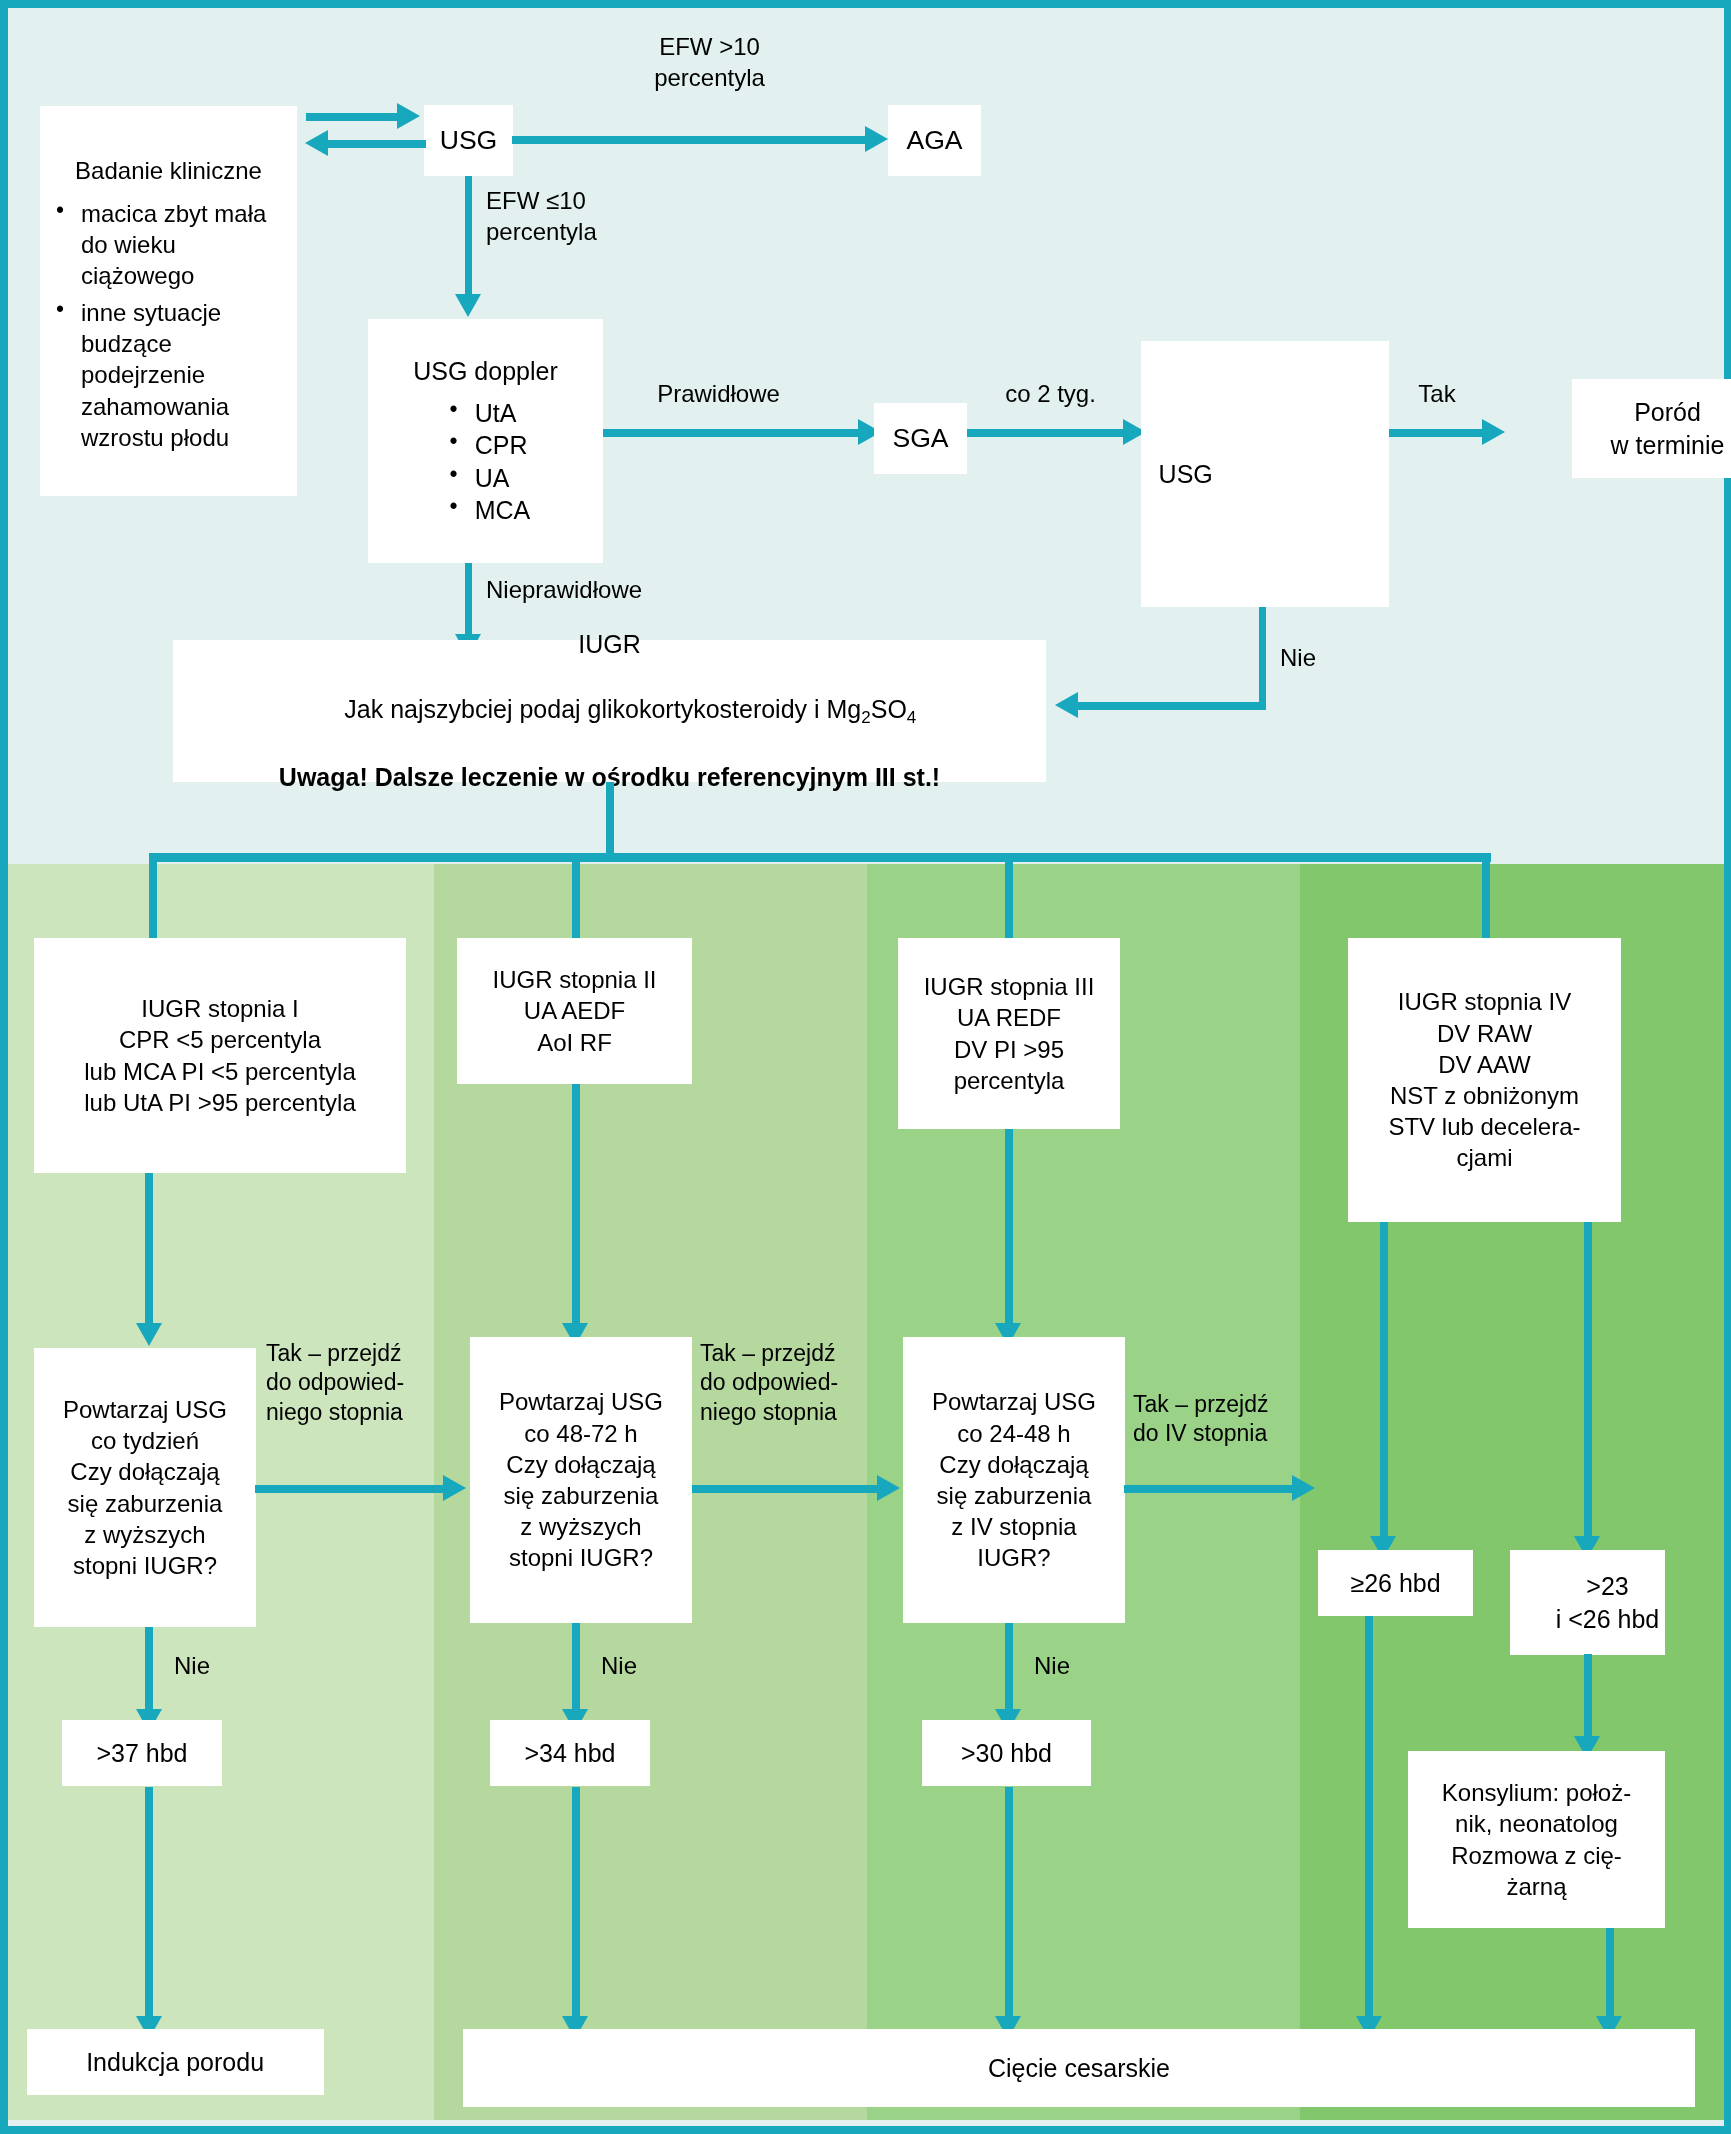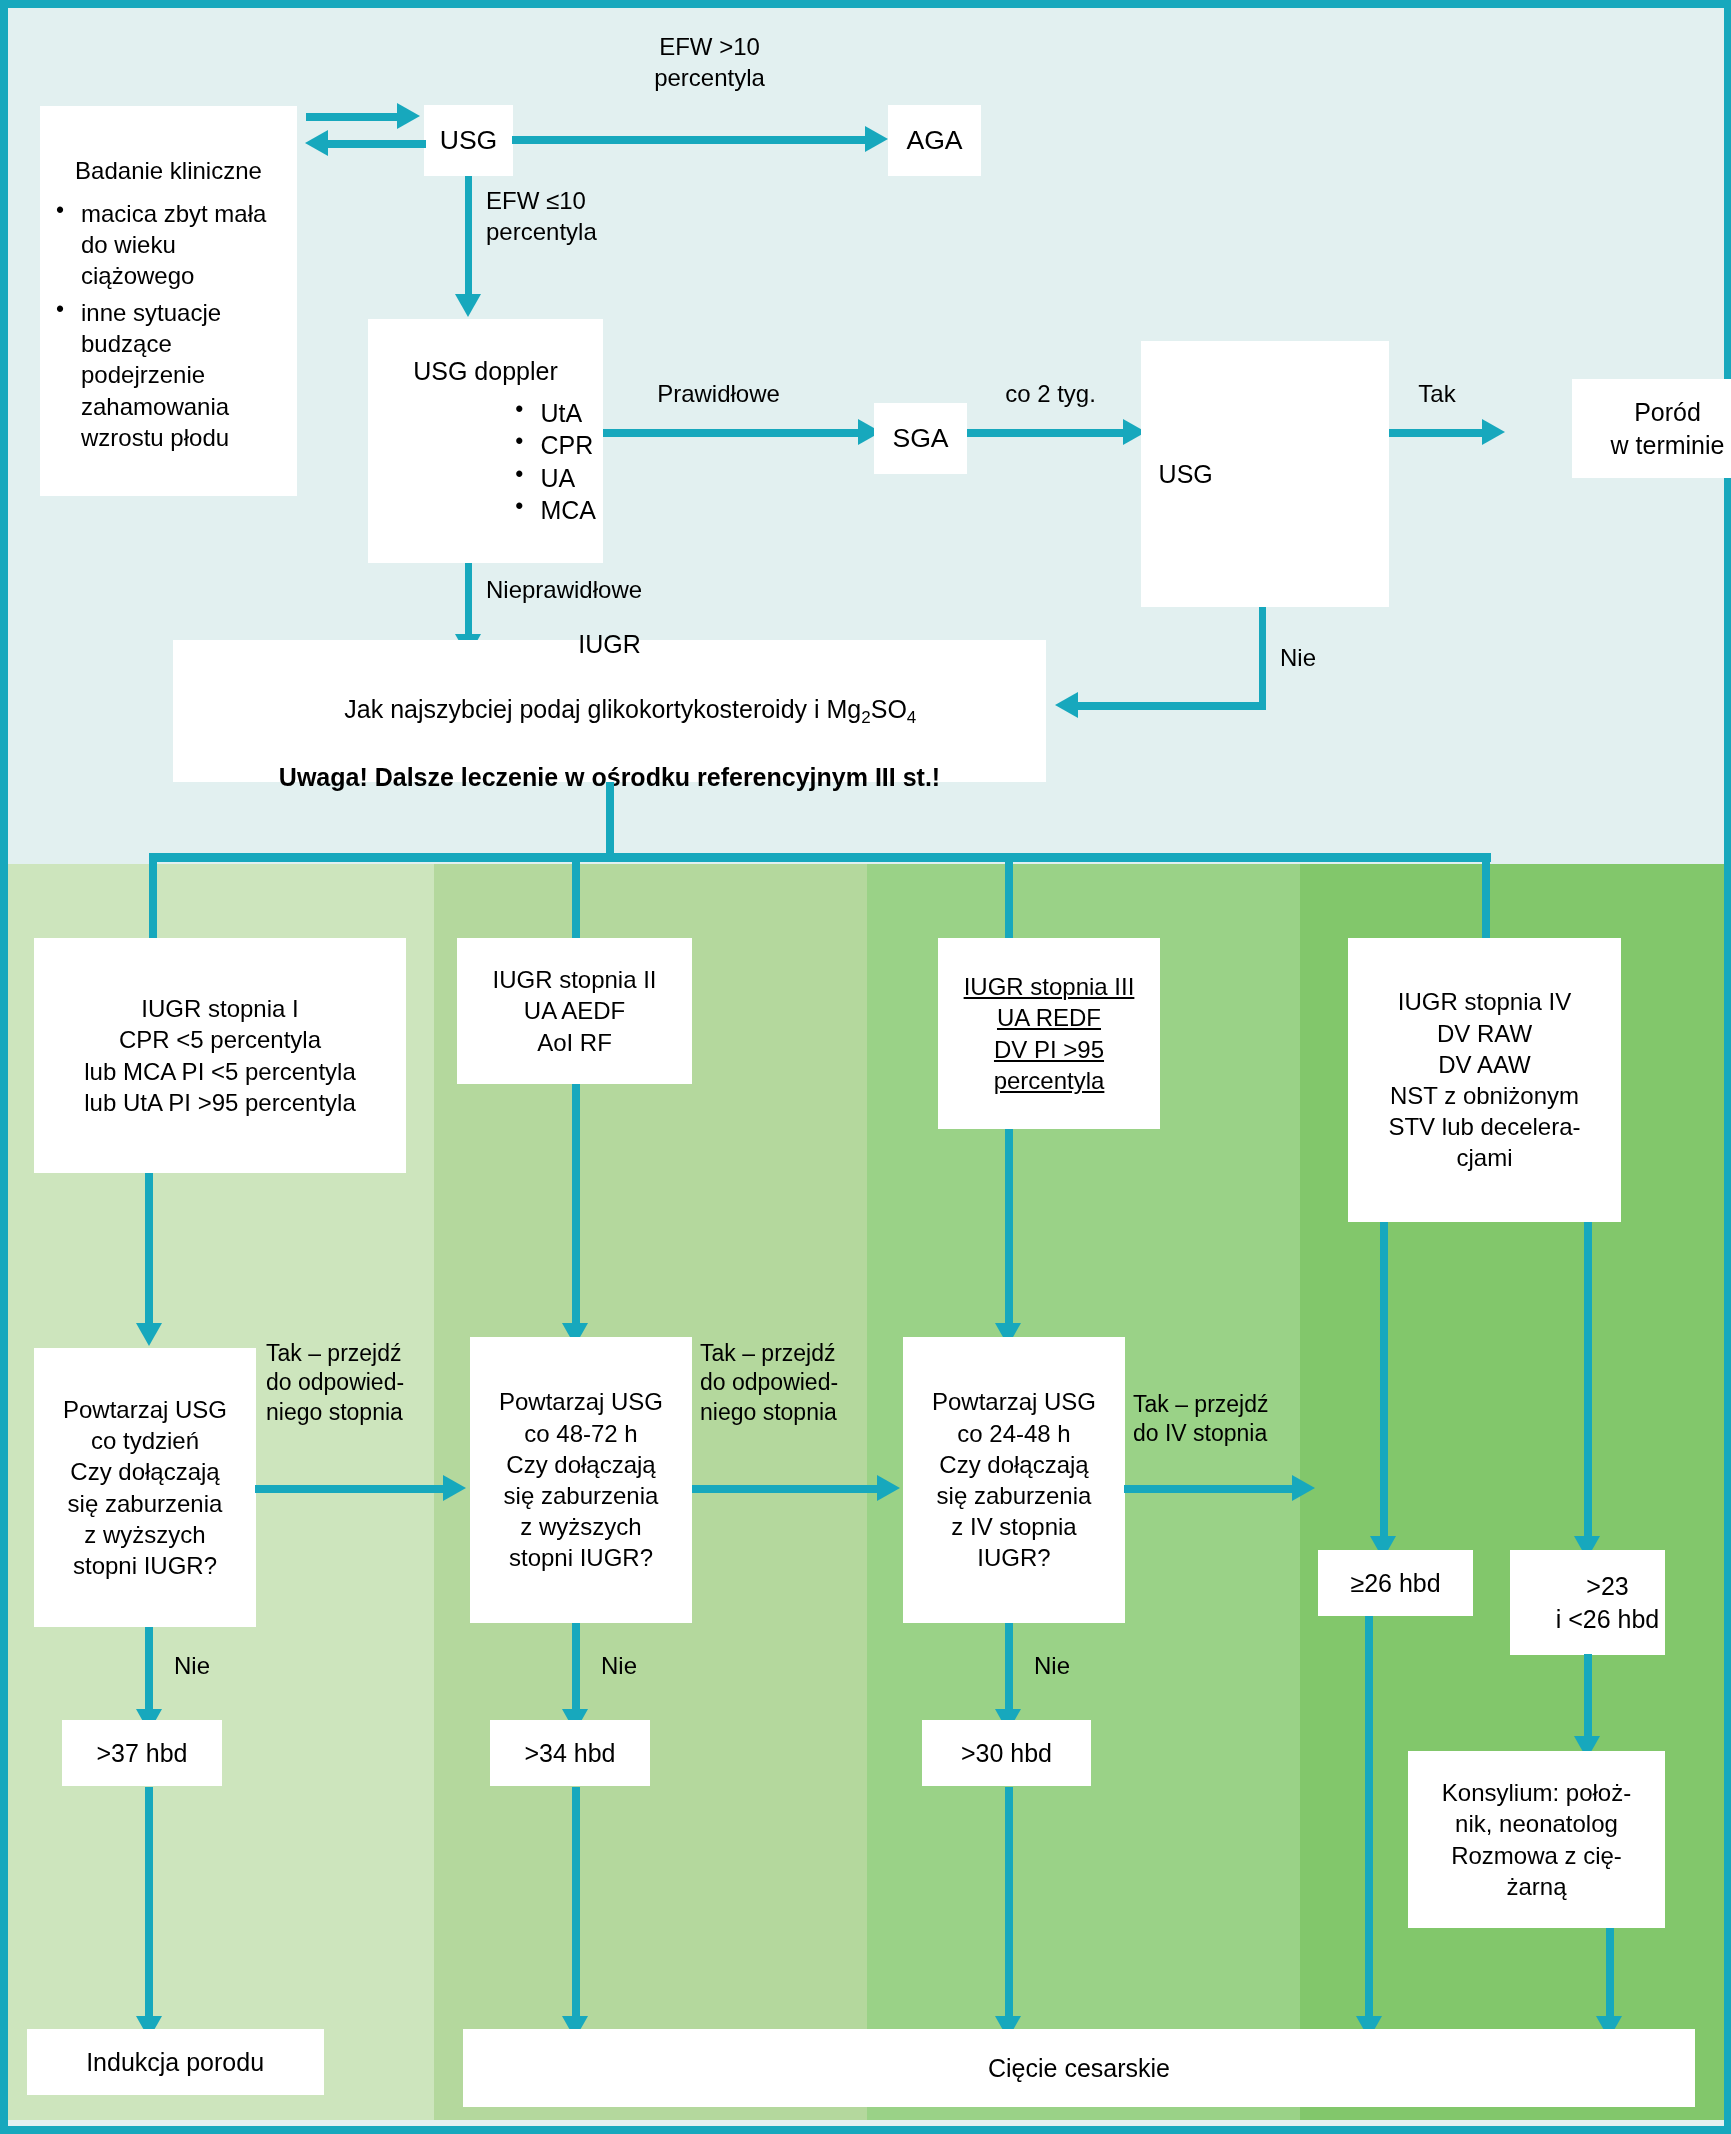--- a/index.html
+++ b/index.html
@@ -72,21 +72,21 @@
   <div class="ln-h" style="left:512px;top:136px;width:355px;height:8px;"></div>
   <div class="ar-r" style="left:865px;top:126px;"></div>
   <div class="lbl c" style="left:621px;top:32px;width:177px;font-size:24px;">EFW &gt;10
 percentyla</div>
 
   <div class="ln-v" style="left:465px;top:176px;width:7px;height:124px;"></div>
   <div class="ar-d" style="left:455px;top:294px;"></div>
   <div class="lbl" style="left:486px;top:186px;font-size:24px;">EFW ≤10
 percentyla</div>
 
-  <div class="box" style="left:368px;top:319px;width:235px;height:244px;align-items:flex-end;padding:10.6px 7px;font-size:25px;">
+  <div class="box" style="left:368px;top:319px;width:235px;height:244px;align-items:center;padding:10.6px 7px;font-size:25px;">
     <span class="ln" style="width:100%;text-align:center;">USG doppler</span>
     <div class="ul" style="position:relative;margin-top:8.9px;font-size:25px;">
       <span class="li">UtA</span>
       <span class="li">CPR</span>
       <span class="li">UA</span>
       <span class="li">MCA</span>
     </div>
   </div>
 
   <div class="ln-h" style="left:603px;top:429px;width:257px;height:8px;"></div>
@@ -148,21 +148,21 @@
     <span class="ln">lub MCA PI &lt;5 percentyla</span>
     <span class="ln">lub UtA PI &gt;95 percentyla</span>
   </div>
 
   <div class="box" style="left:457px;top:938px;width:235px;height:146px;font-size:24px;">
     <span class="ln">IUGR stopnia II</span>
     <span class="ln">UA AEDF</span>
     <span class="ln">AoI RF</span>
   </div>
 
-  <div class="box" style="left:938px;top:938px;width:222px;height:191px;font-size:24px;text-decoration:underline;">
+  <div class="box" style="left:898px;top:938px;width:222px;height:191px;font-size:24px;">
     <span class="ln">IUGR stopnia III</span>
     <span class="ln">UA REDF</span>
     <span class="ln">DV PI &gt;95</span>
     <span class="ln">percentyla</span>
   </div>
 
   <div class="box" style="left:1348px;top:938px;width:273px;height:284px;font-size:24px;">
     <span class="ln">IUGR stopnia IV</span>
     <span class="ln">DV RAW</span>
     <span class="ln">DV AAW</span>

